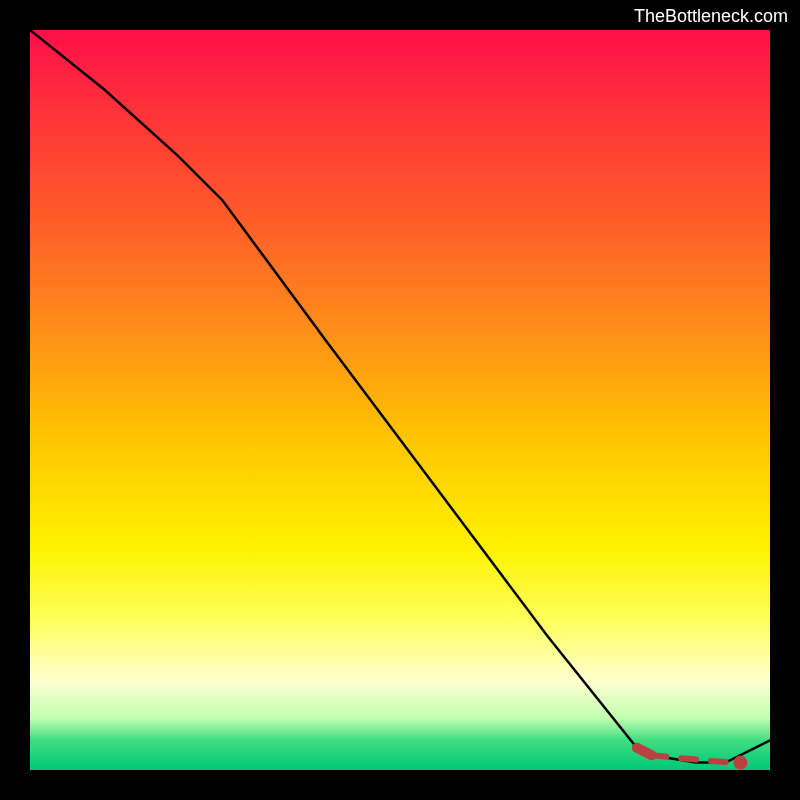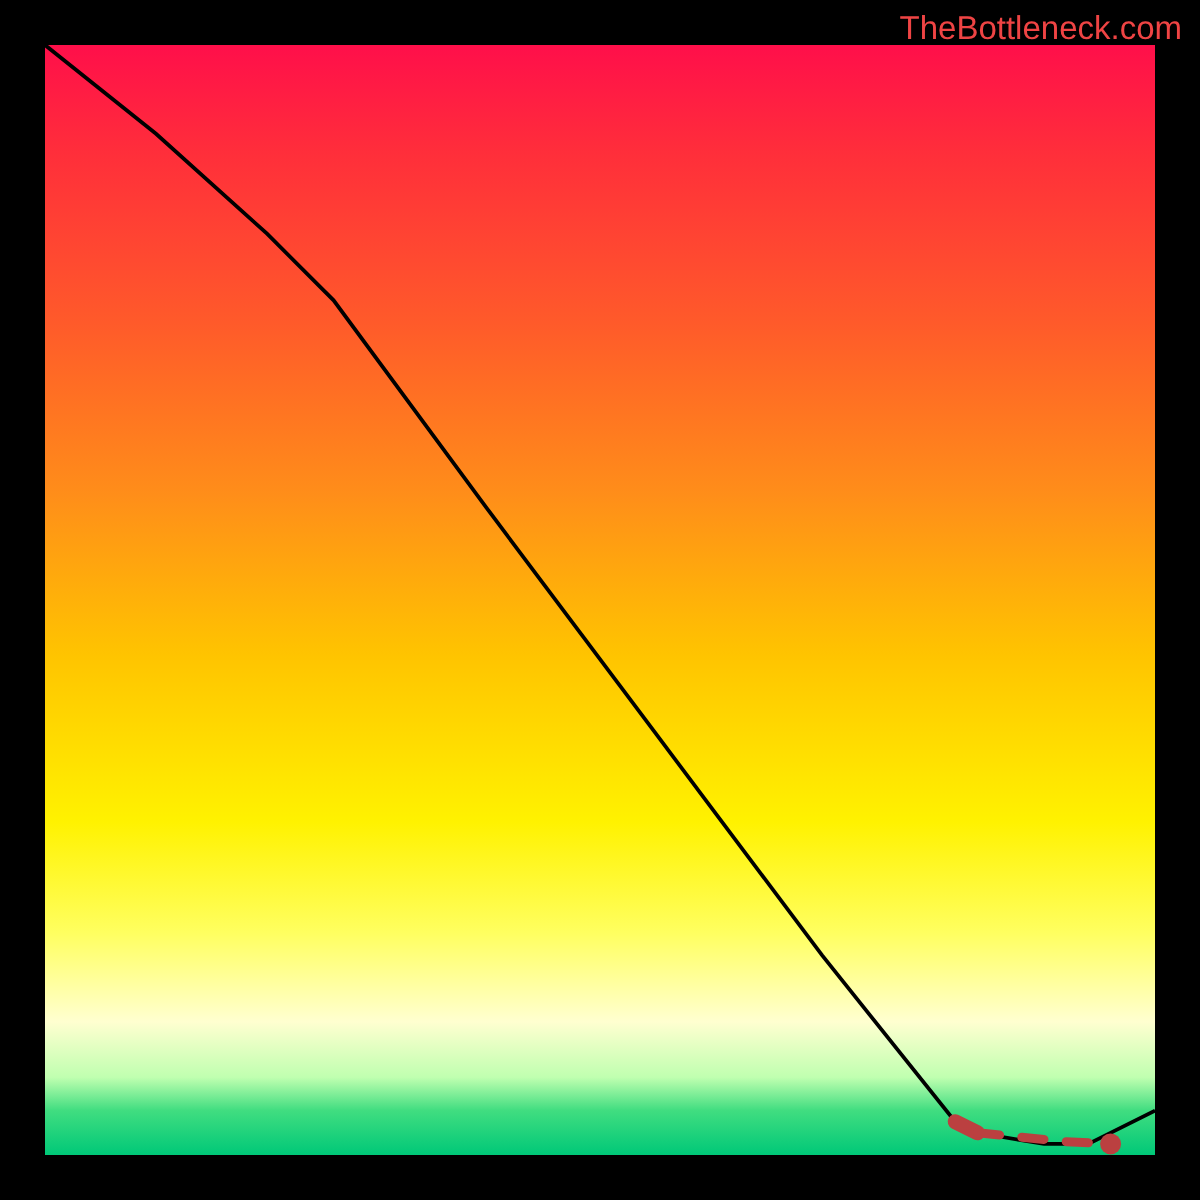--- a/index.html
+++ b/index.html
@@ -1,17 +1,17 @@
 <!DOCTYPE html>
 <html><head>
 <meta charset="utf-8">
 <style>
   * { margin: 0; padding: 0; box-sizing: border-box; }
   body { width: 800px; height: 800px; background: #000; position: relative; font-family: Arial, sans-serif; }
-  .watermark { position: absolute; top: 6px; right: 12px; color: #ef4444; font-size: 22px; font-weight: 500; z-index: 10; }
+  .watermark { position: absolute; top: 6px; right: 12px; color: #ffffff; font-size: 18px; font-weight: 500; z-index: 10; }
   .plot-area { position: absolute; left: 30px; top: 30px; width: 740px; height: 740px; overflow: hidden; }
   .gradient-bg { position: absolute; inset: 0; background: linear-gradient(to bottom,
     #ff0f4a 0%,
     #ff2f3a 10%,
     #ff5a2a 25%,
     #ff8c1a 40%,
     #ffc400 55%,
     #fff200 70%,
     #ffff60 80%,
     #ffffd0 88%,

